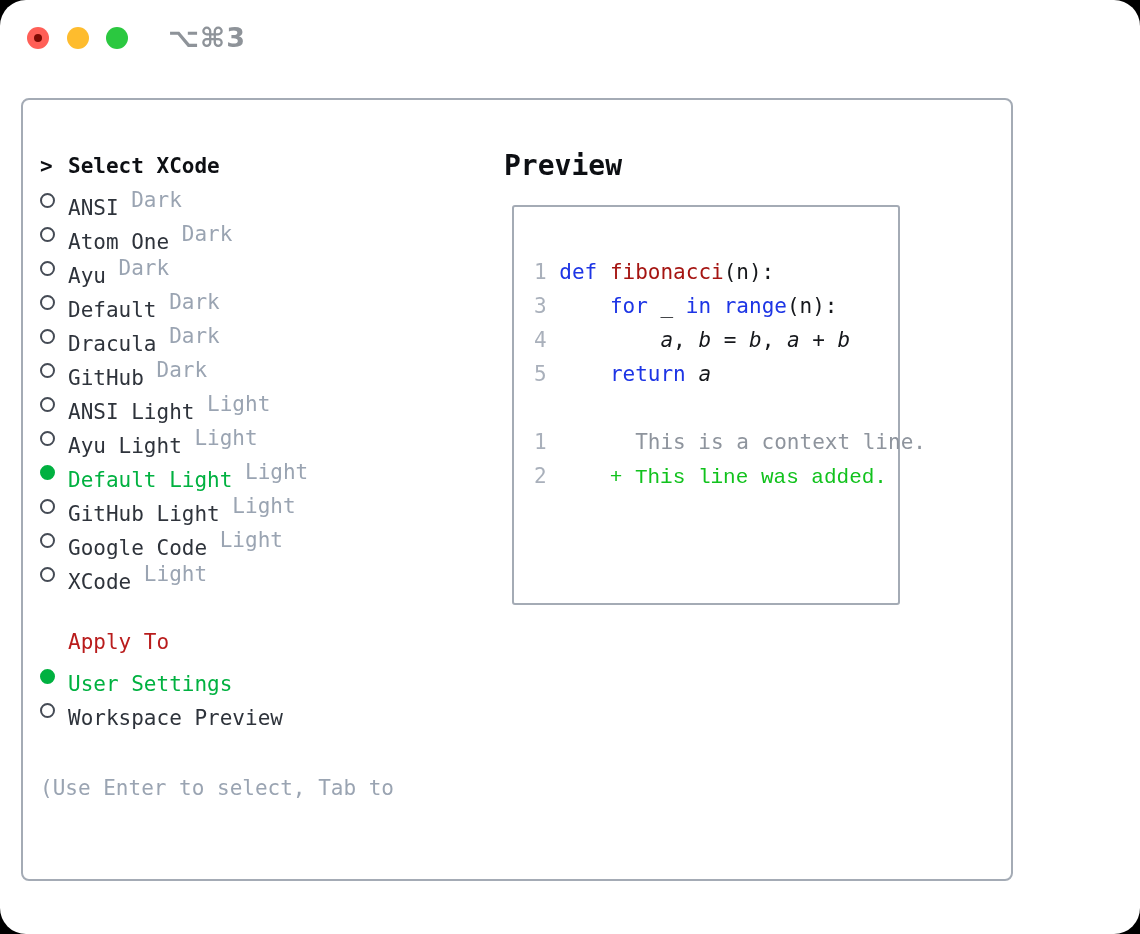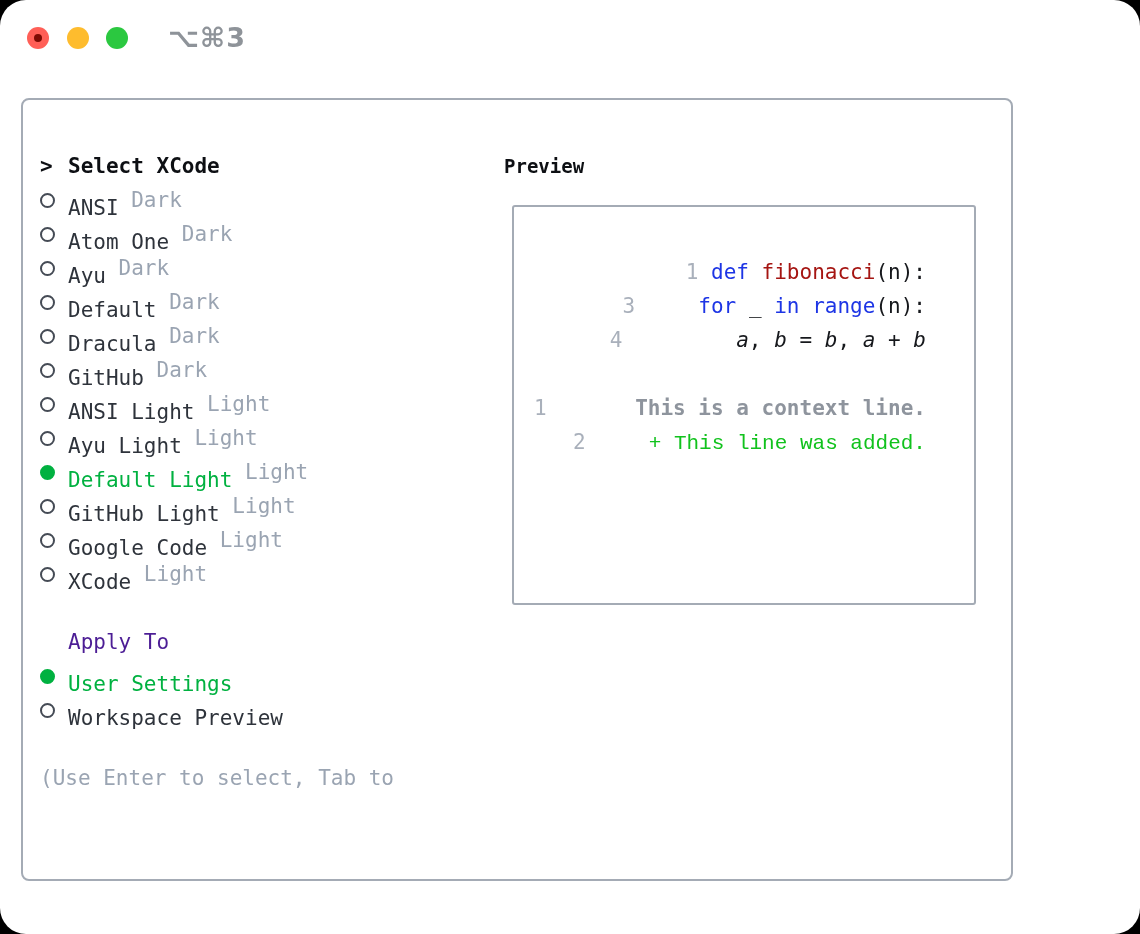--- a/index.html
+++ b/index.html
@@ -25,41 +25,41 @@
   .panel{
     position:absolute;left:21px;top:98px;width:992px;height:783px;box-sizing:border-box;
     border:2px solid var(--border,#a4abb5);border-radius:8px;background:#fff;
   }
   
   .list{position:absolute;left:17px;top:49px;font-size:21px;}
   .row{display:flex;align-items:center;height:34px;white-space:pre;}
   .marker{width:28px;display:flex;align-items:center;justify-content:flex-start;flex:none;}
   .cursor{font-weight:bold;color:var(--hdr,#0d0f13);}
   .hdr .lbl{font-weight:bold;color:var(--hdr,#0d0f13);}
-  .sec .lbl{color:#4c1d95;}
+  .sec .lbl{color:#b91c1c;}
   .dot{box-sizing:border-box;width:15px;height:15px;border:2px solid #454b55;border-radius:50%;}
   .dot.sel{background:var(--green,#00b140);border-color:var(--green,#00b140);}
   .nm{color:var(--dark,#2e333b);margin-top:16px;}
   .nm.sel{color:var(--green,#00b140);}
   .vr{color:var(--gray,#9aa4b2);margin-left:1ch;}
-  .hint{color:var(--gray,#9aa4b2);}
+  .hint{color:var(--gray,#9aa4b2);margin-top:10px;}
   
-  .preview-title{position:absolute;left:481px;top:49px;height:34px;line-height:34px;font-size:19px;font-weight:bold;color:var(--hdr,#0d0f13);}
+  .preview-title{position:absolute;left:481px;top:49px;height:34px;line-height:34px;font-size:28px;font-weight:bold;color:var(--hdr,#0d0f13);}
   .preview-box{
-    position:absolute;left:489px;top:105px;width:464px;height:400px;box-sizing:border-box;
-    border:2px solid var(--border,#a4abb5);border-radius:3px;background:#fff;text-align:right;
+    position:absolute;left:489px;top:105px;width:388px;height:400px;box-sizing:border-box;
+    border:2px solid var(--border,#a4abb5);border-radius:3px;background:#fff;
   }
   .code{position:absolute;left:20px;top:48px;font-size:21px;}
   .cline{white-space:pre;height:34px;line-height:34px;}
   .ln{color:var(--ln,#a9b0bb);}
   .tok-kw{color:var(--kw,#1d35e5);}
   .tok-fn{color:var(--fn,#a51512);}
   .tok-pl{color:#16181c;}
   .tok-var{color:#16181c;font-style:italic;}
-  .tok-ctx{color:var(--ctx,#8e949d);font-weight:bold;}
+  .tok-ctx{color:var(--ctx,#8e949d);}
   .tok-del{color:var(--del,#c23a1a);}
   .tok-add{color:var(--add,#11c21d);font-family:Liberation Mono, monospace;}
 </style>
 </head>
 <body>
 
 <div class="window">
   <div class="titlebar">
     <span class="tl red">
         <span class="tl-dot"></span>
@@ -90,19 +90,20 @@
         <div class="row"><span class="marker"><i class="dot"></i></span><span class="nm">Workspace Preview</span></div>
         <div class="row blank"></div>
         <div class="row hint">(Use Enter to select, Tab to</div>
       </div>
     <div class="preview-title">Preview</div>
     <div class="preview-box">
       <div class="code" id="preview-code">
           <div class="cline"><span class="ln">1 </span><span class="tok-kw">def</span><span class="tok-pl"> </span><span class="tok-fn">fibonacci</span><span class="tok-pl">(n):</span></div>
           <div class="cline"><span class="ln">3 </span><span class="tok-pl">    </span><span class="tok-kw">for</span><span class="tok-pl"> _ </span><span class="tok-kw">in</span><span class="tok-pl"> </span><span class="tok-kw">range</span><span class="tok-pl">(n):</span></div>
           <div class="cline"><span class="ln">4 </span><span class="tok-pl">        </span><span class="tok-var">a</span><span class="tok-pl">, </span><span class="tok-var">b</span><span class="tok-pl"> = </span><span class="tok-var">b</span><span class="tok-pl">, </span><span class="tok-var">a</span><span class="tok-pl"> + </span><span class="tok-var">b</span></div>
+          <div class="cline"><span class="ln">5 </span><span class="tok-pl">    </span><span class="tok-kw">return</span><span class="tok-pl"> </span><span class="tok-var">a</span></div>
           <div class="cline blank"></div>
           <div class="cline"><span class="ln">1 </span><span class="tok-ctx">      This is a context line.</span></div>
           <div class="cline"><span class="ln">2 </span><span class="tok-add">    + This line was added.</span></div>
         </div>
     </div>
   </div>
 </div>
 
 </body></html>

